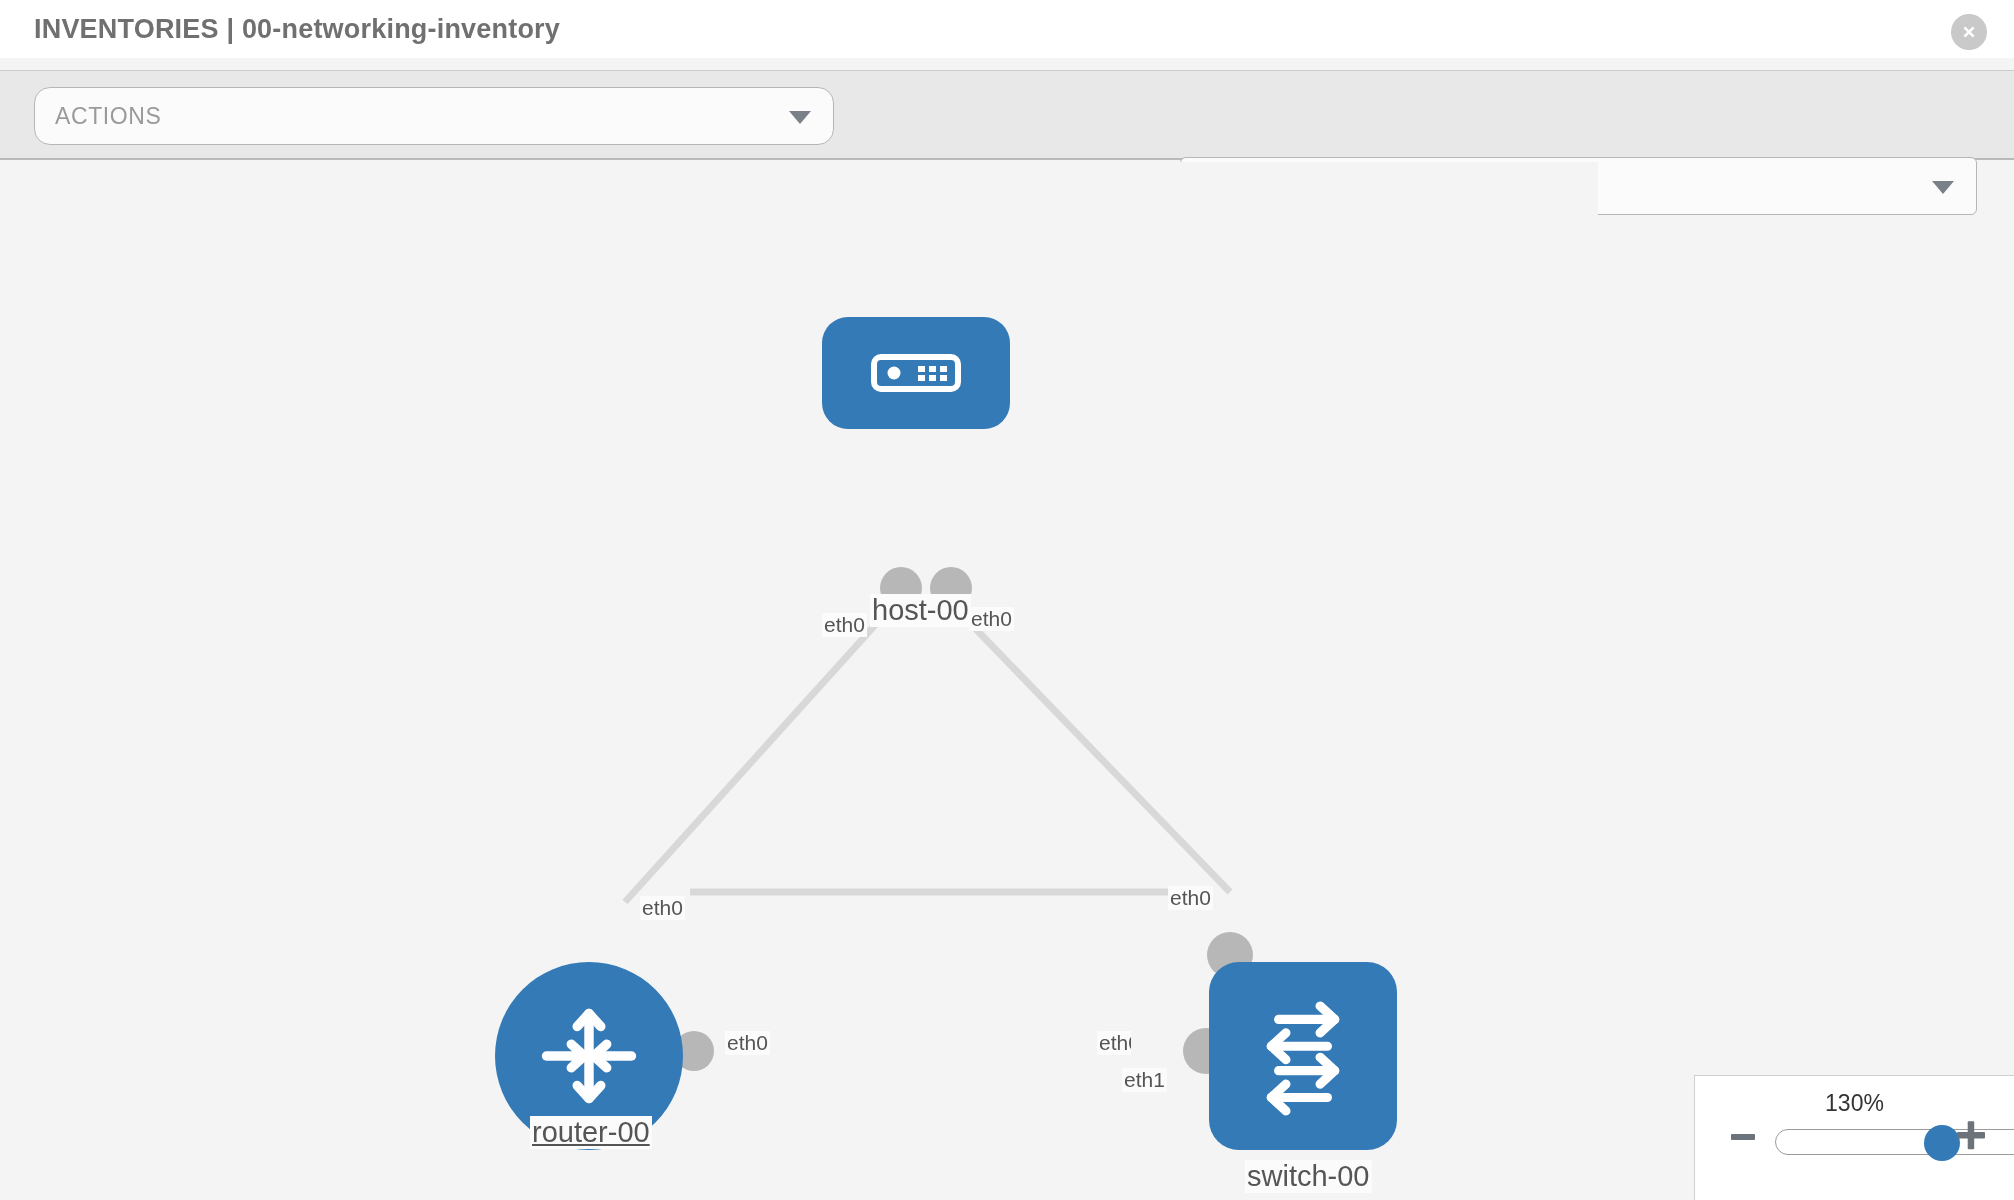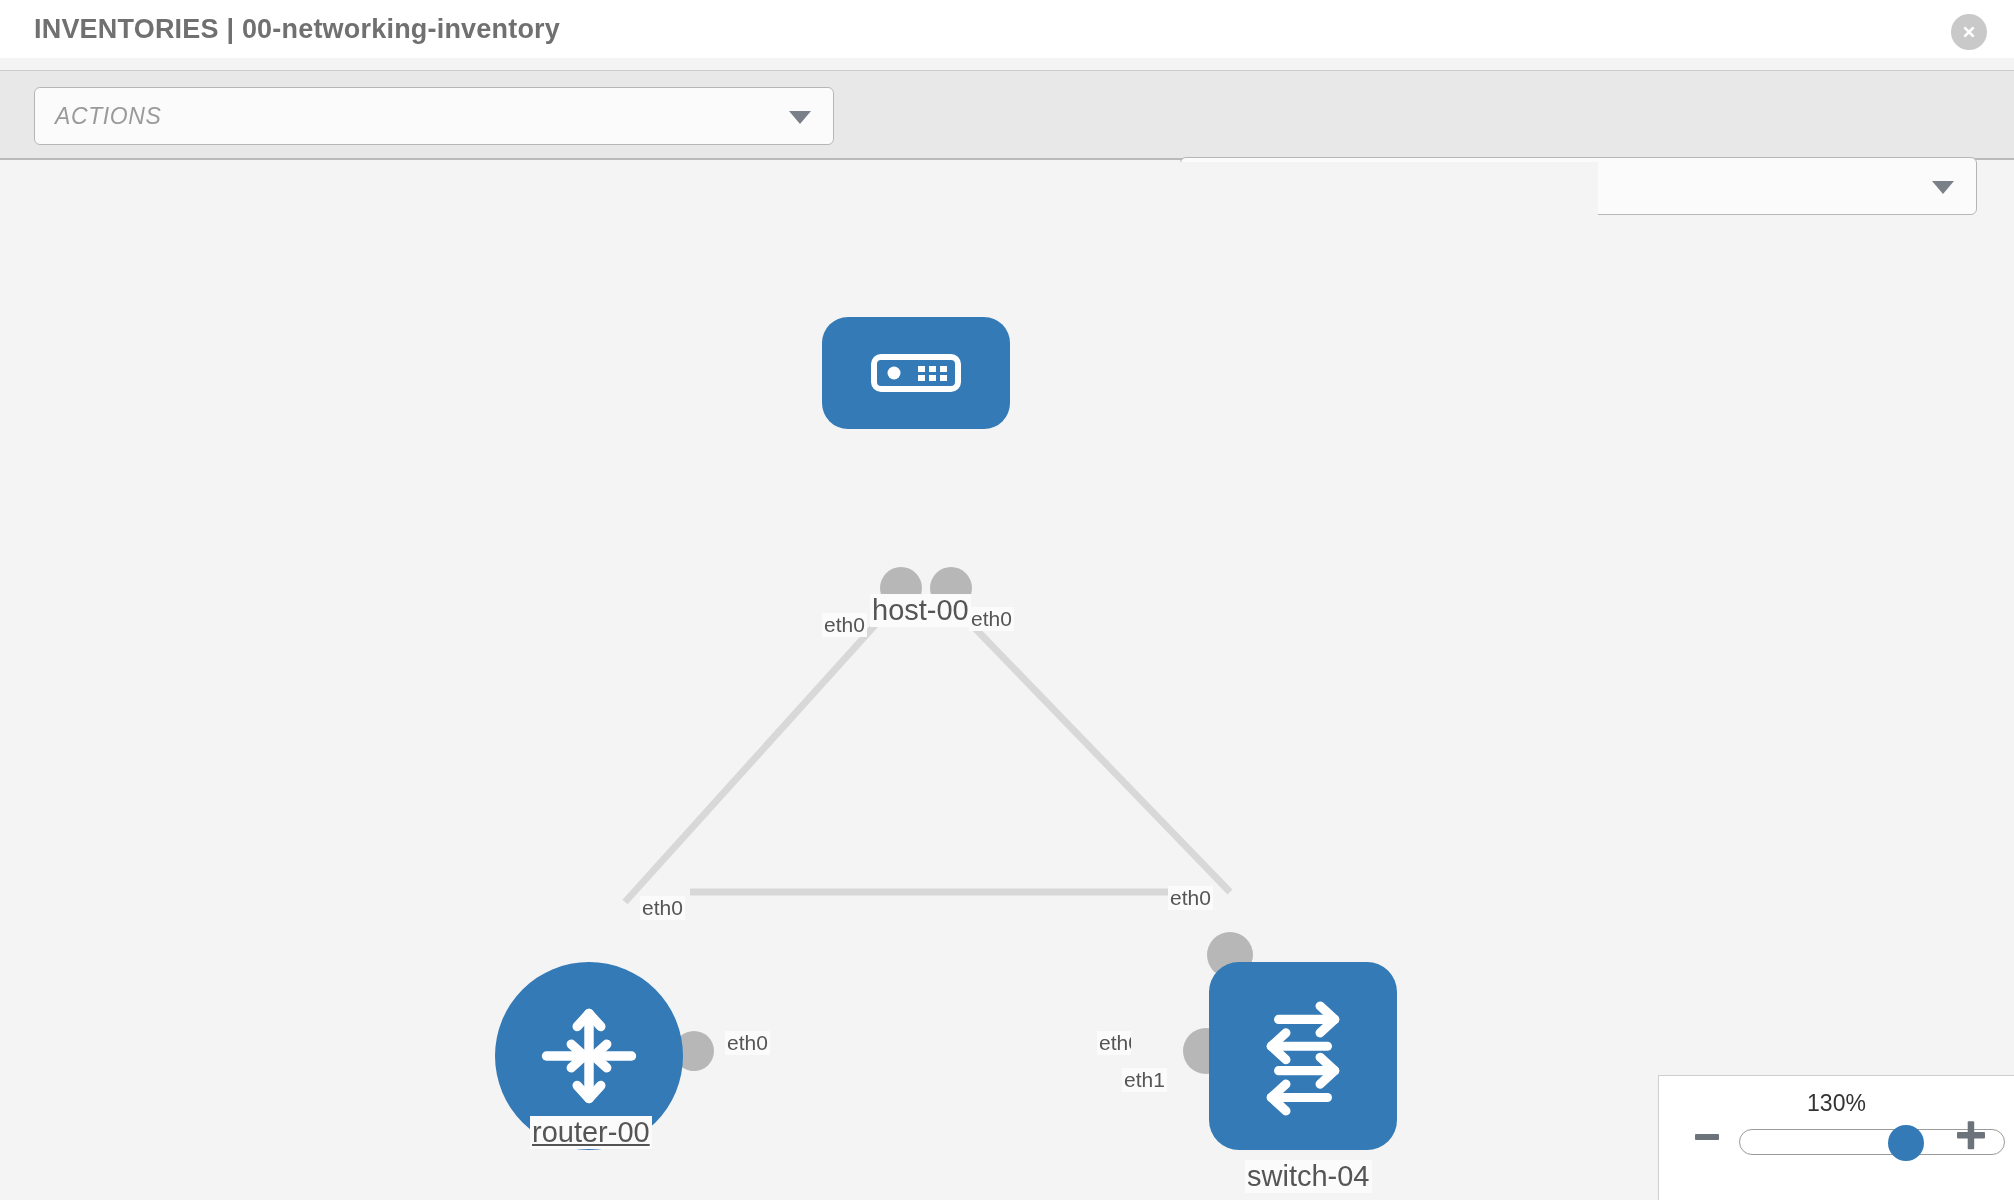--- a/index.html
+++ b/index.html
@@ -33,23 +33,22 @@
   
   .toolbar {
     position:absolute; left:0; top:70px; width:2014px; height:90px;
     background:#e8e8e8;
     border-top:1px solid #cccccc;
     border-bottom:2px solid #b9b9b9;
   }
   .actions-select {
     position:absolute; left:34px; top:16px;
     width:800px; height:58px;
-    background:#fbfbfb; border:1px solid #b6b6b6; border-radius:6px;
+    background:#fbfbfb; border:1px solid #b6b6b6; border-radius:16px;
     cursor:pointer;
-    font-style:italic;
   }
   .actions-label {
     position:absolute; left:20px; top:15px;
     font-size:23px; color:#9a9a9a; letter-spacing:0.6px;
   }
   .caret {
     position:absolute; width:0; height:0;
     border-left:11px solid transparent;
     border-right:11px solid transparent;
     border-top:13px solid #7a8088;
@@ -106,21 +105,21 @@
   .edge-label {
     position:absolute;
     font-size:21px; color:#555555;
     background:#fbfbfb;
     white-space:nowrap; padding:0 2px;
   }
 
   
   .zoom-panel {
     position:absolute; right:0; bottom:0;
-    width:356px; height:125px;
+    width:320px; height:125px;
     background:#ffffff;
     border-left:1px solid #cfcfcf;
     border-top:1px solid #cfcfcf;
   }
   .zoom-value {
     position:absolute; left:0; right:0; top:14px;
     text-align:center; font-size:23px; color:#333333;
   }
   .zoom-minus, .zoom-plus {
     position:absolute; top:47px;
@@ -251,21 +250,21 @@
             <line x1="70" y1="84" x2="24" y2="84"></line>
             <polyline points="36,73 24,84 36,95"></polyline>
           </g>
         </svg>
       </div>
     </div>
 
     <div class="edge-label" style="left:1168px; top:724px;">eth0</div>
     <div class="edge-label" style="left:1097px; top:869px; overflow:hidden; width:34px;">eth0</div>
     <div class="edge-label" style="left:1122px; top:906px;">eth1</div>
-    <div class="node-label" style="left:1245px; top:998px;">switch-04</div>
+    <div class="node-label" style="left:1245px; top:998px;">switch-00</div>
 
   </div>
 
   <div class="zoom-panel">
     <div class="zoom-value">130%</div>
 
     <div class="zoom-minus">
       <svg width="28" height="28" viewBox="0 0 28 28">
         <rect x="2" y="11" width="24" height="6" rx="1" fill="#6d737b"></rect>
       </svg>

